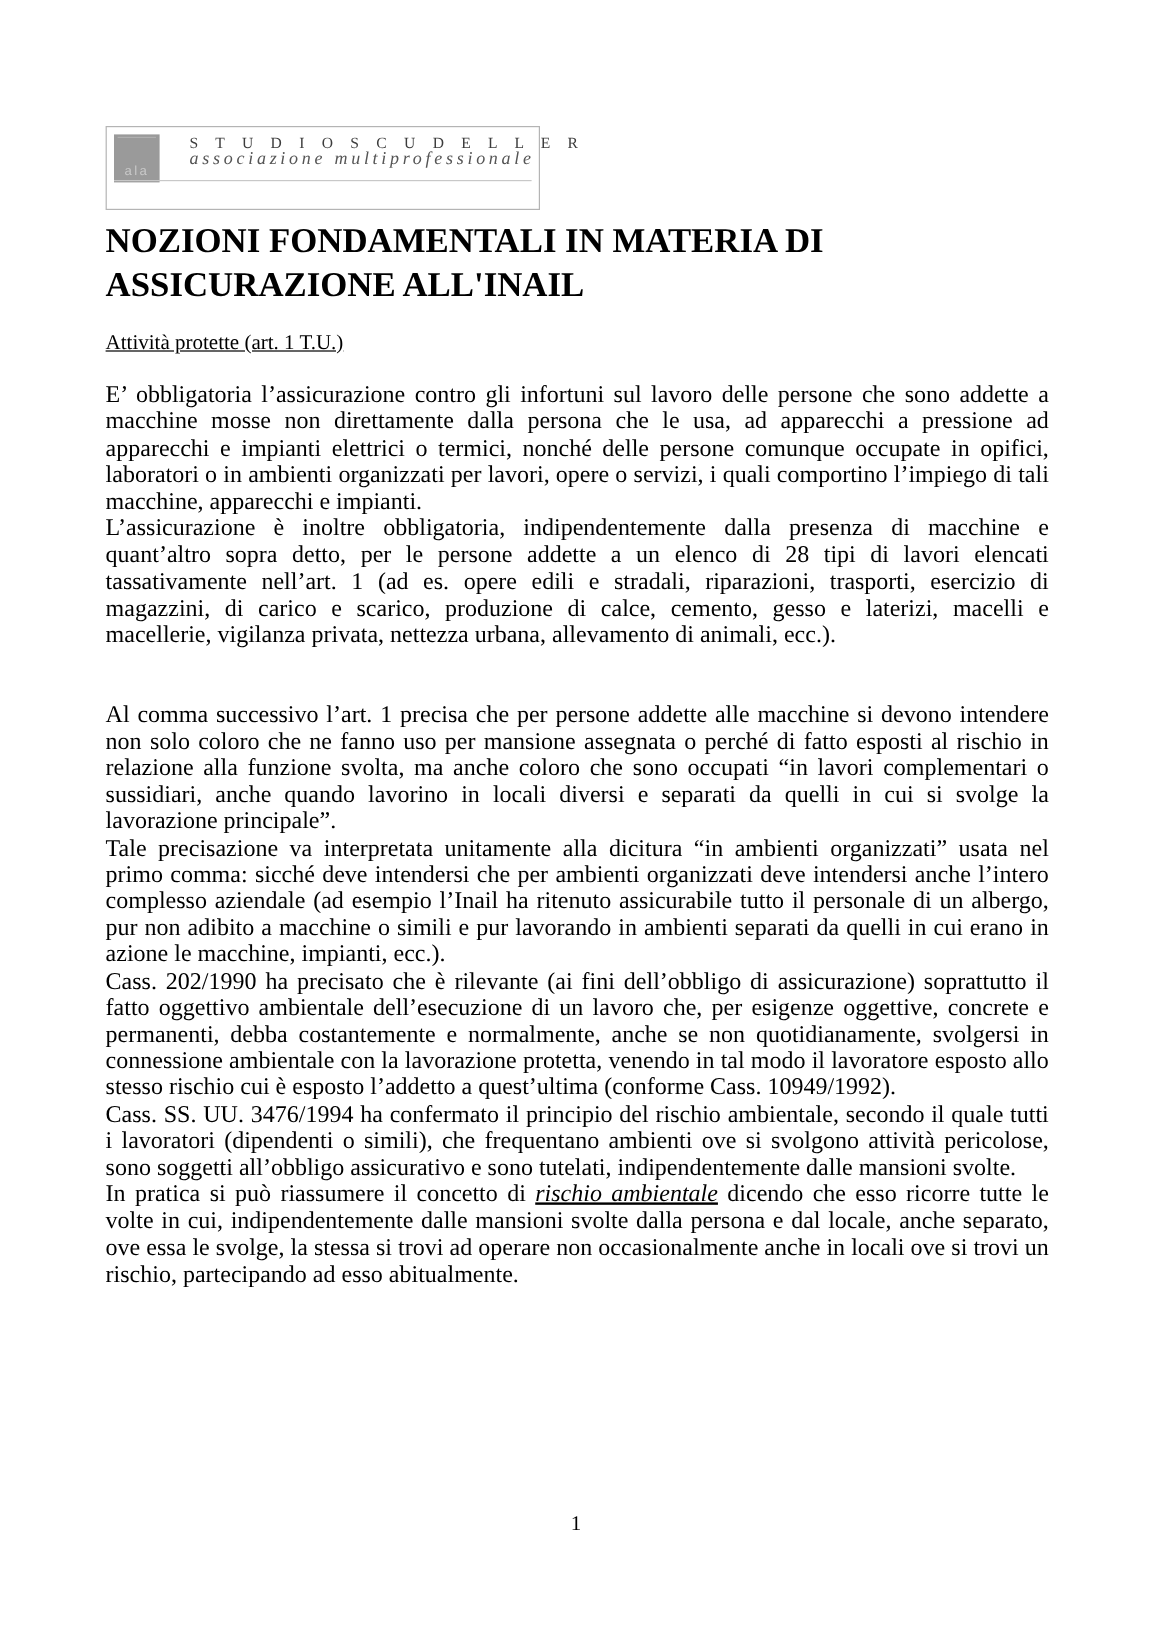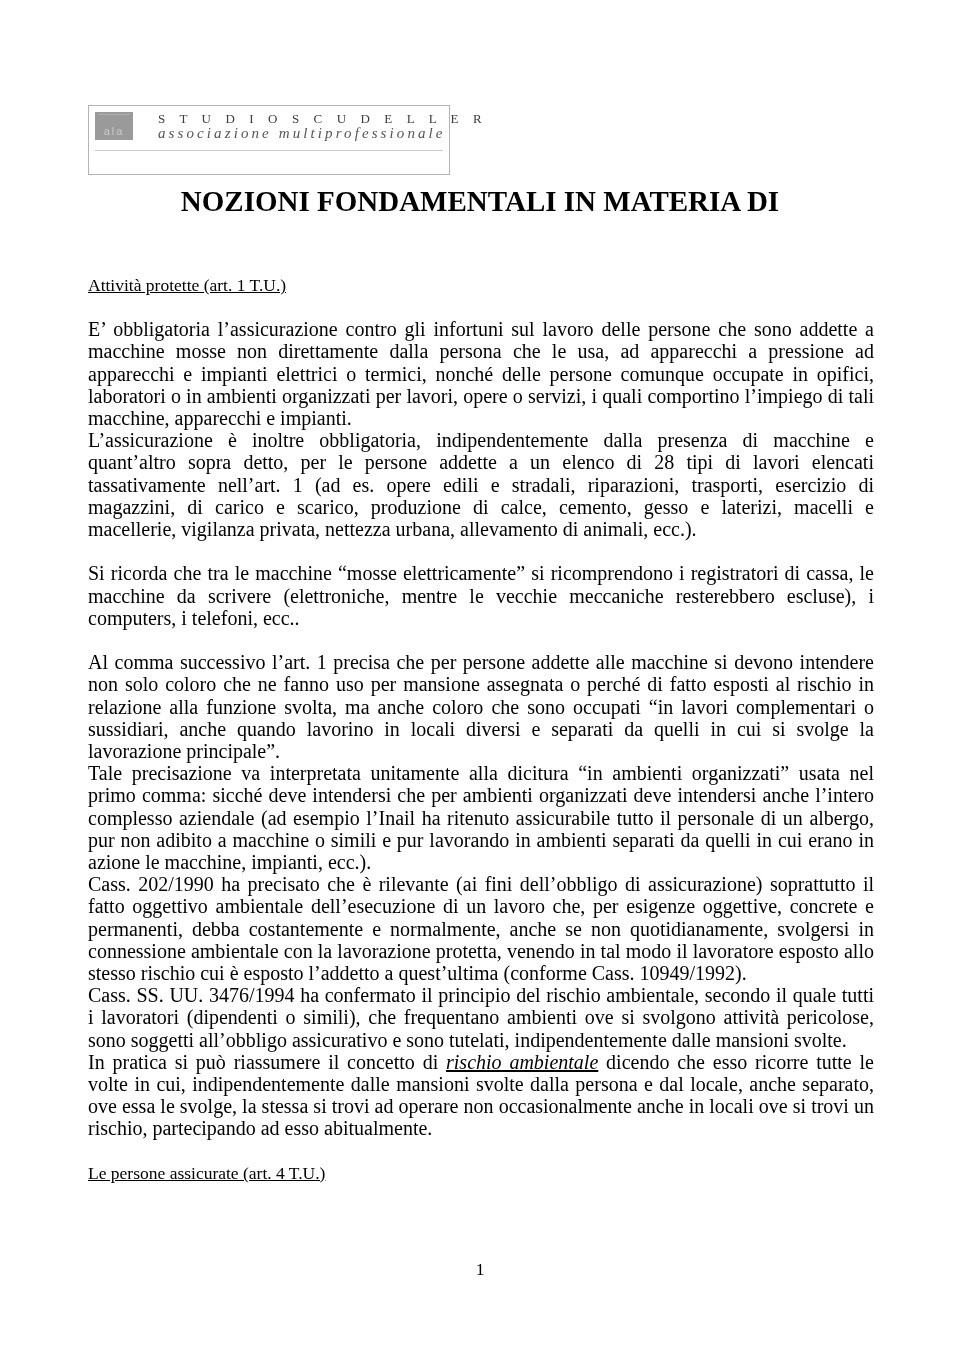--- a/index.html
+++ b/index.html
@@ -35,21 +35,21 @@
     box-sizing: border-box;
     background: #ffffff;
   }
   .letterhead-inner {
     display: flex;
     align-items: flex-start;
     padding: 4px 6px 0 6px;
   }
   .logo-mark {
     width: 38px;
-    height: 28px;
+    height: 40px;
     background: #9a9a9a;
     position: relative;
     flex: 0 0 auto;
     margin-top: 2px;
     overflow: hidden;
   }
   .logo-mark .logo-text {
     position: absolute;
     left: 0;
     right: 0;
@@ -99,21 +99,20 @@
     height: 1px;
     background: #c8c8c8;
   }
 
   
   .doc-title {
     position: absolute;
     left: 88px;
     top: 183px;
     width: 784px;
-    text-align: center;
     font-weight: bold;
     font-size: 29px;
     line-height: 37px;
     letter-spacing: 0px;
   }
 
   
   .content {
     position: absolute;
     left: 88px;
@@ -164,44 +163,43 @@
       <div class="brand-block">
         <div class="brand-name">S T U D I O S C U D E L L E R</div>
         <div class="brand-sub">associazione multiprofessionale</div>
       </div>
     </div>
     <div class="letterhead-rule"></div>
   </div>
 
   <div class="doc-title">
     <div>NOZIONI FONDAMENTALI IN MATERIA DI</div>
+    <div>ASSICURAZIONE ALL'INAIL</div>
   </div>
 
   <div class="content">
 
     <div class="section-heading">Attività protette (art. 1 T.U.)</div>
 
     <div class="spacer-line"></div>
 
     <p class="body">E’ obbligatoria l’assicurazione contro gli infortuni sul lavoro delle persone che sono addette a macchine mosse non direttamente dalla persona che le usa, ad apparecchi a pressione ad apparecchi e impianti elettrici o termici, nonché delle persone comunque occupate in opifici, laboratori o in ambienti organizzati per lavori, opere o servizi, i quali comportino l’impiego di tali macchine, apparecchi e impianti.</p>
     <p class="body">L’assicurazione è inoltre obbligatoria, indipendentemente dalla presenza di macchine e quant’altro sopra detto, per le persone addette a un elenco di 28 tipi di lavori elencati tassativamente nell’art. 1 (ad es. opere edili e stradali, riparazioni, trasporti, esercizio di magazzini, di carico e scarico, produzione di calce, cemento, gesso e laterizi, macelli e macellerie, vigilanza privata, nettezza urbana, allevamento di animali, ecc.).</p>
 
     <div class="spacer-line"></div>
 
-    <p class="body">Si ricorda che tra le macchine “mosse elettricamente” si ricomprendono i registratori di cassa, le macchine da scrivere (elettroniche, mentre le vecchie meccaniche resterebbero escluse), i computers, i telefoni, ecc..</p>
 
     <div class="spacer-line"></div>
 
     <p class="body">Al comma successivo l’art. 1 precisa che per persone addette alle macchine si devono intendere non solo coloro che ne fanno uso per mansione assegnata o perché di fatto esposti al rischio in relazione alla funzione svolta, ma anche coloro che sono occupati “in lavori complementari o sussidiari, anche quando lavorino in locali diversi e separati da quelli in cui si svolge la lavorazione principale”.</p>
     <p class="body">Tale precisazione va interpretata unitamente alla dicitura “in ambienti organizzati” usata nel primo comma: sicché deve intendersi che per ambienti organizzati deve intendersi anche l’intero complesso aziendale (ad esempio l’Inail ha ritenuto assicurabile tutto il personale di un albergo, pur non adibito a macchine o simili e pur lavorando in ambienti separati da quelli in cui erano in azione le macchine, impianti, ecc.).</p>
     <p class="body">Cass. 202/1990 ha precisato che è rilevante (ai fini dell’obbligo di assicurazione) soprattutto il fatto oggettivo ambientale dell’esecuzione di un lavoro che, per esigenze oggettive, concrete e permanenti, debba costantemente e normalmente, anche se non quotidianamente, svolgersi in connessione ambientale con la lavorazione protetta, venendo in tal modo il lavoratore esposto allo stesso rischio cui è esposto l’addetto a quest’ultima (conforme Cass. 10949/1992).</p>
     <p class="body">Cass. SS. UU. 3476/1994 ha confermato il principio del rischio ambientale, secondo il quale tutti i lavoratori (dipendenti o simili), che frequentano ambienti ove si svolgono attività pericolose, sono soggetti all’obbligo assicurativo e sono tutelati, indipendentemente dalle mansioni svolte.</p>
 
     <p class="body"><span>In pratica si può riassumere il concetto di </span><span class="u">rischio ambientale</span><span> dicendo che esso ricorre tutte le volte in cui, indipendentemente dalle mansioni svolte dalla persona e dal locale, anche separato, ove essa le svolge, la stessa si trovi ad operare non occasionalmente anche in locali ove si trovi un rischio, partecipando ad esso abitualmente.</span></p>
 
     <div class="spacer-line"></div>
 
-    <div class="section-heading">Le persone assicurate (art. 4 T.U.)</div>
   </div>
 
   <div class="page-number">1</div>
 
 </div>
 
 </body></html>

